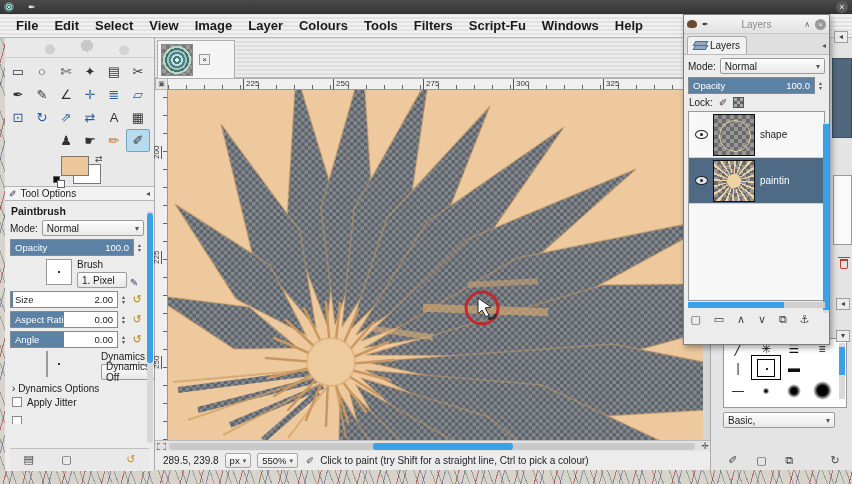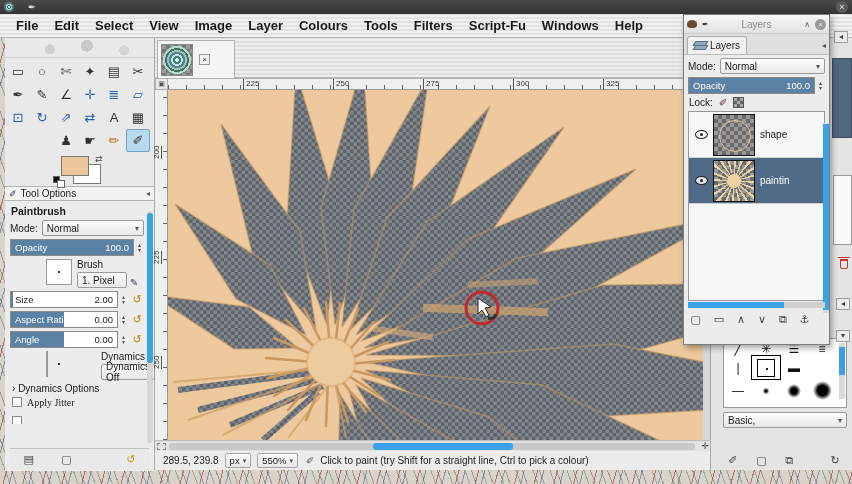--- a/index.html
+++ b/index.html
@@ -61,21 +61,21 @@
   .slider.blue .slabel{color:#fff;}
   .spincol{width:9px;display:flex;flex-direction:column;align-items:center;font-size:6px;color:#555;line-height:5px;margin-left:1px;}
   .reseticon{width:14px;text-align:center;font-size:11px;color:#b8860b;margin-left:2px;}
   .brushrow{display:flex;align-items:flex-start;margin-bottom:3px;padding-left:36px;}
   .brushpreview{width:26px;height:26px;background:#fff;border:1px solid #999;position:relative;margin-right:5px;}
   .brushpreview::after{content:"";position:absolute;left:11px;top:11px;width:2px;height:2px;background:#333;}
   .brushfield{flex:1;}
   .bflabel{font-size:10px;margin-bottom:2px;}
   .editicon{width:14px;font-size:10px;color:#446;margin-left:3px;align-self:flex-end;}
   .expander{font-size:10px;margin:3px 0 3px 2px;}
-  .checkrow{display:flex;align-items:flex-start;margin:3px 0 8px 2px;font-size:10px;font-family:Liberation Serif, serif;}
+  .checkrow{display:flex;align-items:flex-start;margin:3px 0 8px 2px;font-size:10px;}
   .checkbox{width:10px;height:10px;border:1px solid #888;background:#fff;margin-right:5px;}
   .cutrow{height:8px;overflow:hidden;}
   .to-scroll{position:absolute;right:1px;top:10px;width:6px;height:232px;background:#d7d7d7;border-radius:3px;}
   .to-scroll .thumbv{position:absolute;left:0;width:6px;background:#3aa0e8;border-radius:3px;}
   .to-footer{position:absolute;left:5px;right:5px;bottom:0px;height:22px;border-top:1px solid #c0c0c0;
     display:flex;align-items:center;justify-content:space-around;background:#e9e9e9;}
   .fbtn{font-size:11px;color:#444;}
   .fbtn.reset{color:#c59a1a;}
   .trashicon{display:inline-block;width:8px;height:10px;border:1px solid #c0392b;border-top:2px solid #c0392b;border-radius:0 0 2px 2px;position:relative;}
   .trashicon::before{content:"";position:absolute;left:-3px;top:-4px;width:12px;height:1px;background:#c0392b;}
@@ -118,21 +118,21 @@
   .bcell.bcut{height:17px;align-items:flex-end;overflow:hidden;}
   .bcell.selected{outline:1px solid #000;}
   .bsqbox{width:18px;height:18px;border:1px solid #000;background:#fff;position:relative;}
   .bsqbox::after{content:"";position:absolute;left:8px;top:8px;width:2px;height:2px;background:#222;}
   .bdot{border-radius:50%;}
   .bd1 .bdot{width:7px;height:7px;background:radial-gradient(circle,#000 0 1px,rgba(0,0,0,.5) 2px,transparent 3.5px);width:10px;height:10px;}
   .bd2 .bdot{width:14px;height:14px;background:radial-gradient(circle,#000 0 3px,rgba(0,0,0,.5) 5px,transparent 7px);}
   .bd3 .bdot{width:19px;height:19px;background:radial-gradient(circle,#000 0 5px,rgba(0,0,0,.55) 7px,transparent 9.5px);}
   .bscroll{position:absolute;right:1px;top:4px;width:6px;height:56px;background:#d9d9d9;}
   .bscroll .thumbv{position:absolute;left:0;top:4px;width:6px;height:28px;background:#3aa0e8;}
-  .basicrow{position:absolute;left:12px;top:374px;width:124px;border-radius:7px;}
+  .basicrow{position:absolute;left:12px;top:374px;width:112px;border-radius:7px;}
   .spacingrow{position:absolute;left:8px;top:392px;width:130px;display:flex;align-items:center;}
   .dockfooter{position:absolute;left:8px;top:416px;width:130px;display:flex;justify-content:space-around;align-items:center;}
   
   .edge{position:absolute;}
   .edgebtn{width:14px;height:12px;border:1px solid #a0a0a0;background:#ececec;font-size:8px;line-height:10px;text-align:center;color:#444;}
   .slateblock{background:#51677e;border:1px solid #3c4f63;}
   .whitebox{background:#fafafa;border:1px solid #9a9a9a;}
   
   .layersdlg{position:absolute;left:683px;top:14px;width:147px;height:331px;background:#ececec;border:1px solid #7d7d7d;box-shadow:2px 3px 6px rgba(0,0,0,.35);}
   .dlghead{height:19px;display:flex;align-items:center;background:linear-gradient(#f6f6f6,#e2e2e2);border-bottom:1px solid #c9c9c9;padding:0 3px;}

